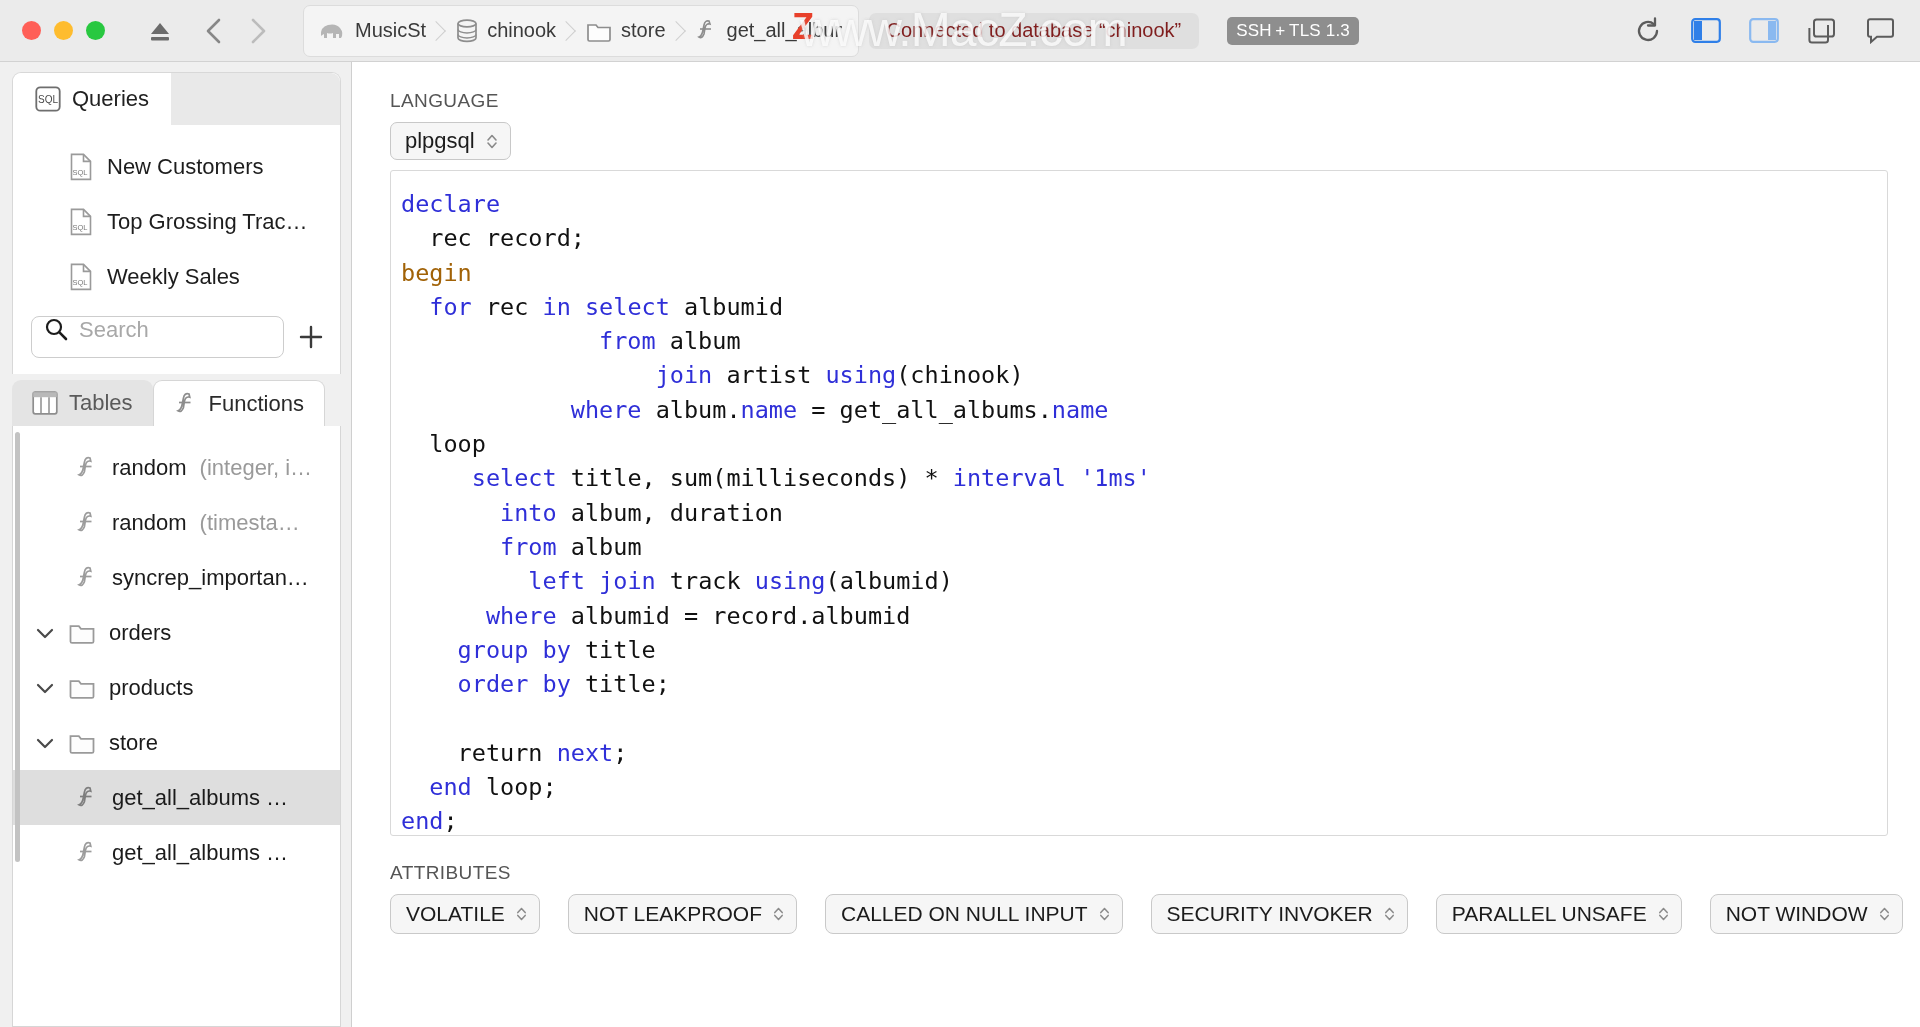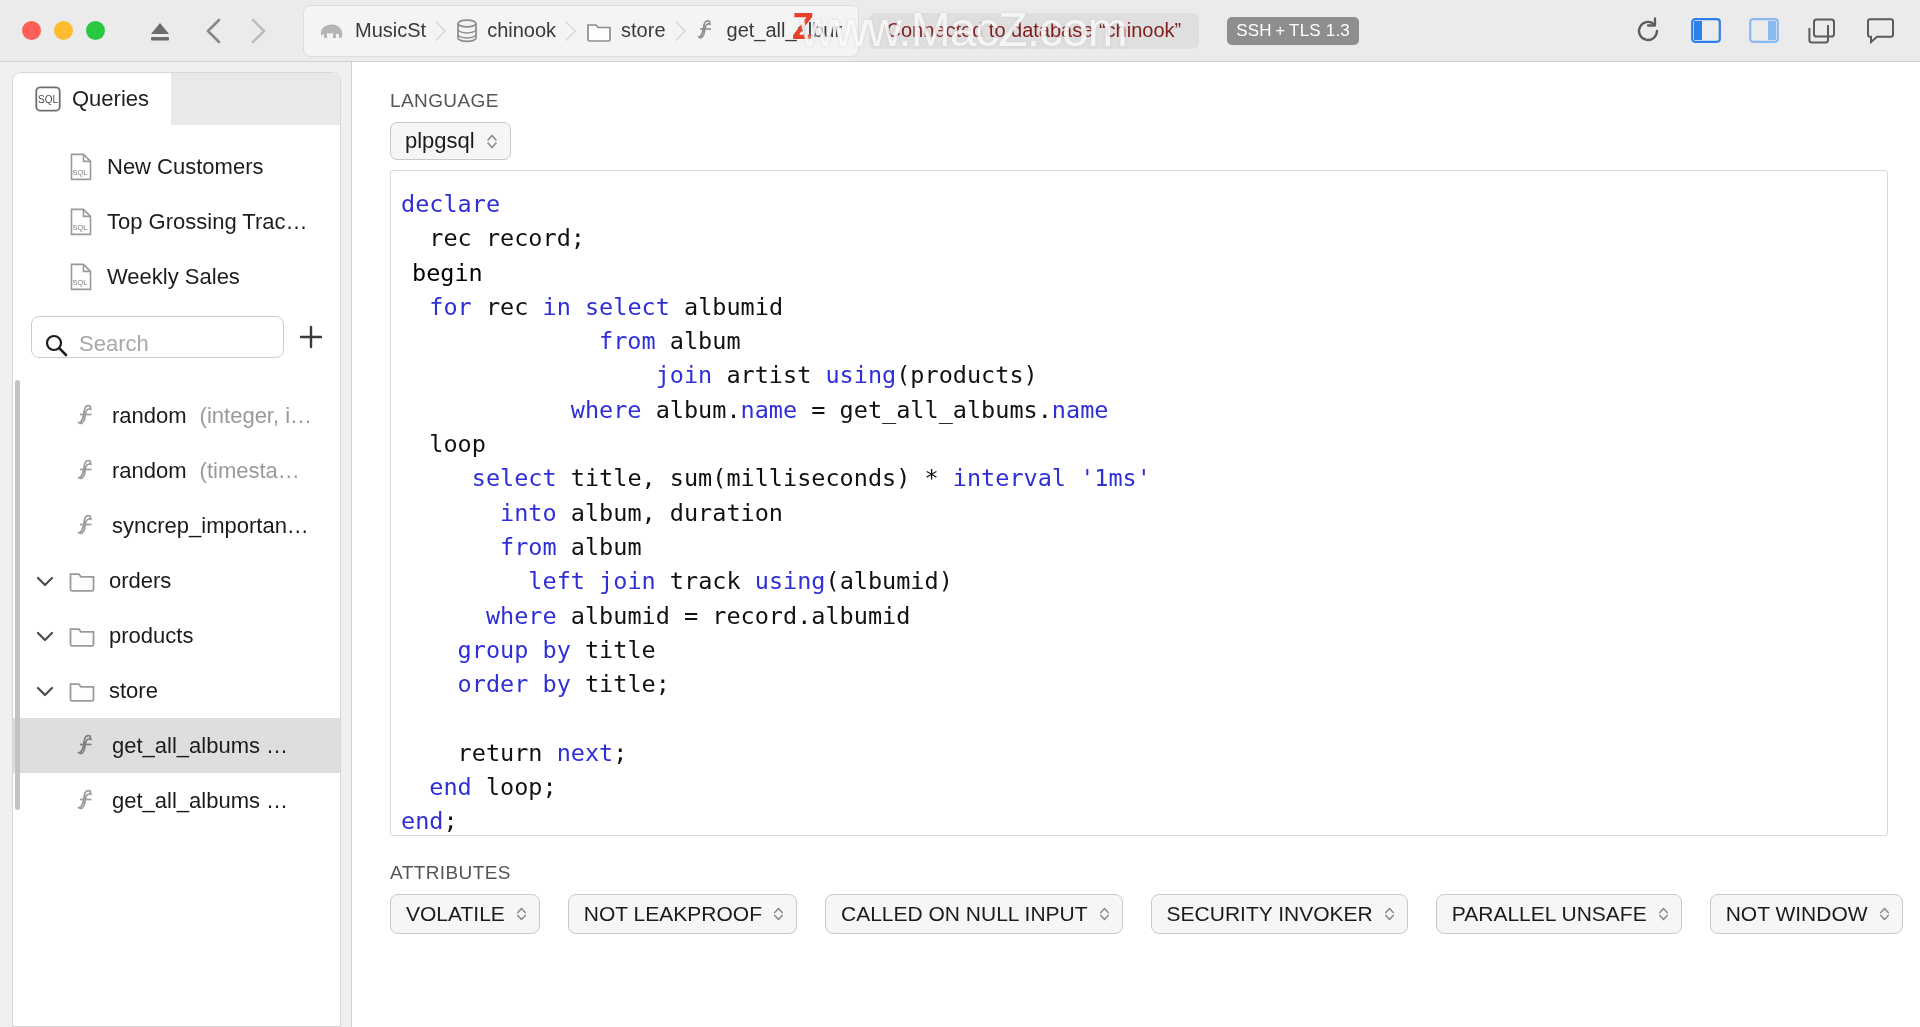--- a/index.html
+++ b/index.html
@@ -153,21 +153,21 @@
     color: #1d1d1d;
     white-space: nowrap;
   }
   .searchrow { display: flex; align-items: center; gap: 10px; padding: 6px 12px 16px 18px; }
   .searchbox {
     flex: 1;
     height: 42px;
     background: #ffffff;
     border: 1px solid #cdcdcd;
     border-radius: 8px;
-    display: flex; align-items: flex-end; gap: 11px;
+    display: flex; align-items: flex-start; gap: 11px;
     padding: 0 12px;
   }
   .search-ph { font-size: 22px; color: #a8a8a8; }
   .plus-btn { width: 34px; height: 34px; display:flex;align-items:center;justify-content:center; }
 
   
   .lowtabs { display: flex; align-items: flex-end; padding-left: 12px; height: 52px; }
   .ltab {
     display: flex; align-items: center; gap: 11px;
     padding: 0 20px; height: 46px;
@@ -419,20 +419,37 @@
           <span class="search-ph">Search</span>
         </div>
         <div class="plus-btn">
           <svg width="26" height="26" viewBox="0 0 26 26">
               <path d="M13 3 v20 M3 13 h20" stroke="#3a3a3a" stroke-width="2.4" stroke-linecap="round"></path>
             </svg>
         </div>
       </div>
     </div>
 
+    <div class="lowtabs">
+      <div class="ltab inactive">
+        <svg width="26" height="24" viewBox="0 0 26 24">
+            <rect x="1.2" y="1.2" width="23.6" height="21.6" rx="2" fill="#fff" stroke="#8e8e8e" stroke-width="1.7"></rect>
+            <rect x="1.2" y="1.2" width="23.6" height="5" fill="#b9b9b9"></rect>
+            <path d="M9 6.2 v16.6 M17 6.2 v16.6" stroke="#8e8e8e" stroke-width="1.5"></path>
+          </svg>
+        <span>Tables</span>
+      </div>
+      <div class="ltab active">
+        <svg width="24" height="26" viewBox="0 0 22 26">
+            <path d="M14 3 q-4.5-1.5-5.6 4.2 l-1 5.3 q-1.1 6.3-4.4 7.4 q3.3 2.1 5.4-3.2 l1-6.3 q1.1-5.3 5.4-4.2 z" fill="none" stroke="#8d8d8d" stroke-width="1.7"></path>
+            <path d="M4 11.5 h11.5" stroke="#8d8d8d" stroke-width="1.7"></path>
+          </svg>
+        <span>Functions</span>
+      </div>
+    </div>
 
     <div class="funcpanel">
       <div class="scrollbar"></div>
 
       <div class="frow func">
         <svg width="24" height="26" viewBox="0 0 22 26">
             <path d="M14 3 q-4.5-1.5-5.6 4.2 l-1 5.3 q-1.1 6.3-4.4 7.4 q3.3 2.1 5.4-3.2 l1-6.3 q1.1-5.3 5.4-4.2 z" fill="none" stroke="#9c9c9c" stroke-width="1.7"></path>
             <path d="M4 11.5 h11.5" stroke="#9c9c9c" stroke-width="1.7"></path>
           </svg>
         <span>random </span>
@@ -520,24 +537,24 @@
             <path d="M3 8 L7 3.5 L11 8" stroke="#8a8a8a" stroke-width="1.6" fill="none" stroke-linecap="round" stroke-linejoin="round"></path>
             <path d="M3 11 L7 15.5 L11 11" stroke="#8a8a8a" stroke-width="1.6" fill="none" stroke-linecap="round" stroke-linejoin="round"></path>
           </svg>
       </span>
     </div>
 
 
     <div class="code-wrap">
       <pre class="code" id="code-area"><span class="kw" style="color: rgb(47, 47, 216);">declare</span>
 <span>  rec record;</span>
-<span class="kw" style="color: #000000; margin-left: 11px;">begin</span>
+<span class="kw" style="color: #a16207;">begin</span>
 <span>  </span><span class="kw" style="color: rgb(47, 47, 216);">for</span><span> rec </span><span class="kw" style="color: rgb(47, 47, 216);">in</span><span> </span><span class="kw" style="color: rgb(47, 47, 216);">select</span><span> albumid</span>
 <span>              </span><span class="kw" style="color: rgb(47, 47, 216);">from</span><span> album</span>
-<span>                  </span><span class="kw" style="color: rgb(47, 47, 216);">join</span><span> artist </span><span class="kw" style="color: rgb(47, 47, 216);">using</span><span>(products)</span>
+<span>                  </span><span class="kw" style="color: rgb(47, 47, 216);">join</span><span> artist </span><span class="kw" style="color: rgb(47, 47, 216);">using</span><span>(chinook)</span>
 <span>            </span><span class="kw" style="color: rgb(47, 47, 216);">where</span><span> album.</span><span class="kw" style="color: rgb(47, 47, 216);">name</span><span> = get_all_albums.</span><span class="kw" style="color: rgb(47, 47, 216);">name</span>
 <span>  loop</span>
 <span>     </span><span class="kw" style="color: rgb(47, 47, 216);">select</span><span> title, sum(milliseconds) * </span><span class="kw" style="color: rgb(47, 47, 216);">interval</span><span> </span><span class="kw" style="color: rgb(47, 47, 216); text-align: center;">'1ms'</span>
 <span>       </span><span class="kw" style="color: rgb(47, 47, 216);">into</span><span> album, duration</span>
 <span>       </span><span class="kw" style="color: rgb(47, 47, 216);">from</span><span> album</span>
 <span>         </span><span class="kw" style="color: rgb(47, 47, 216);">left</span><span> </span><span class="kw" style="color: rgb(47, 47, 216);">join</span><span> track </span><span class="kw" style="color: rgb(47, 47, 216);">using</span><span>(albumid)</span>
 <span>      </span><span class="kw" style="color: rgb(47, 47, 216);">where</span><span> albumid = record.albumid</span>
 <span>    </span><span class="kw" style="color: rgb(47, 47, 216);">group</span><span> </span><span class="kw" style="color: rgb(47, 47, 216);">by</span><span> title</span>
 <span>    </span><span class="kw" style="color: rgb(47, 47, 216);">order</span><span> </span><span class="kw" style="color: rgb(47, 47, 216);">by</span><span> title;</span>
 <span></span>

